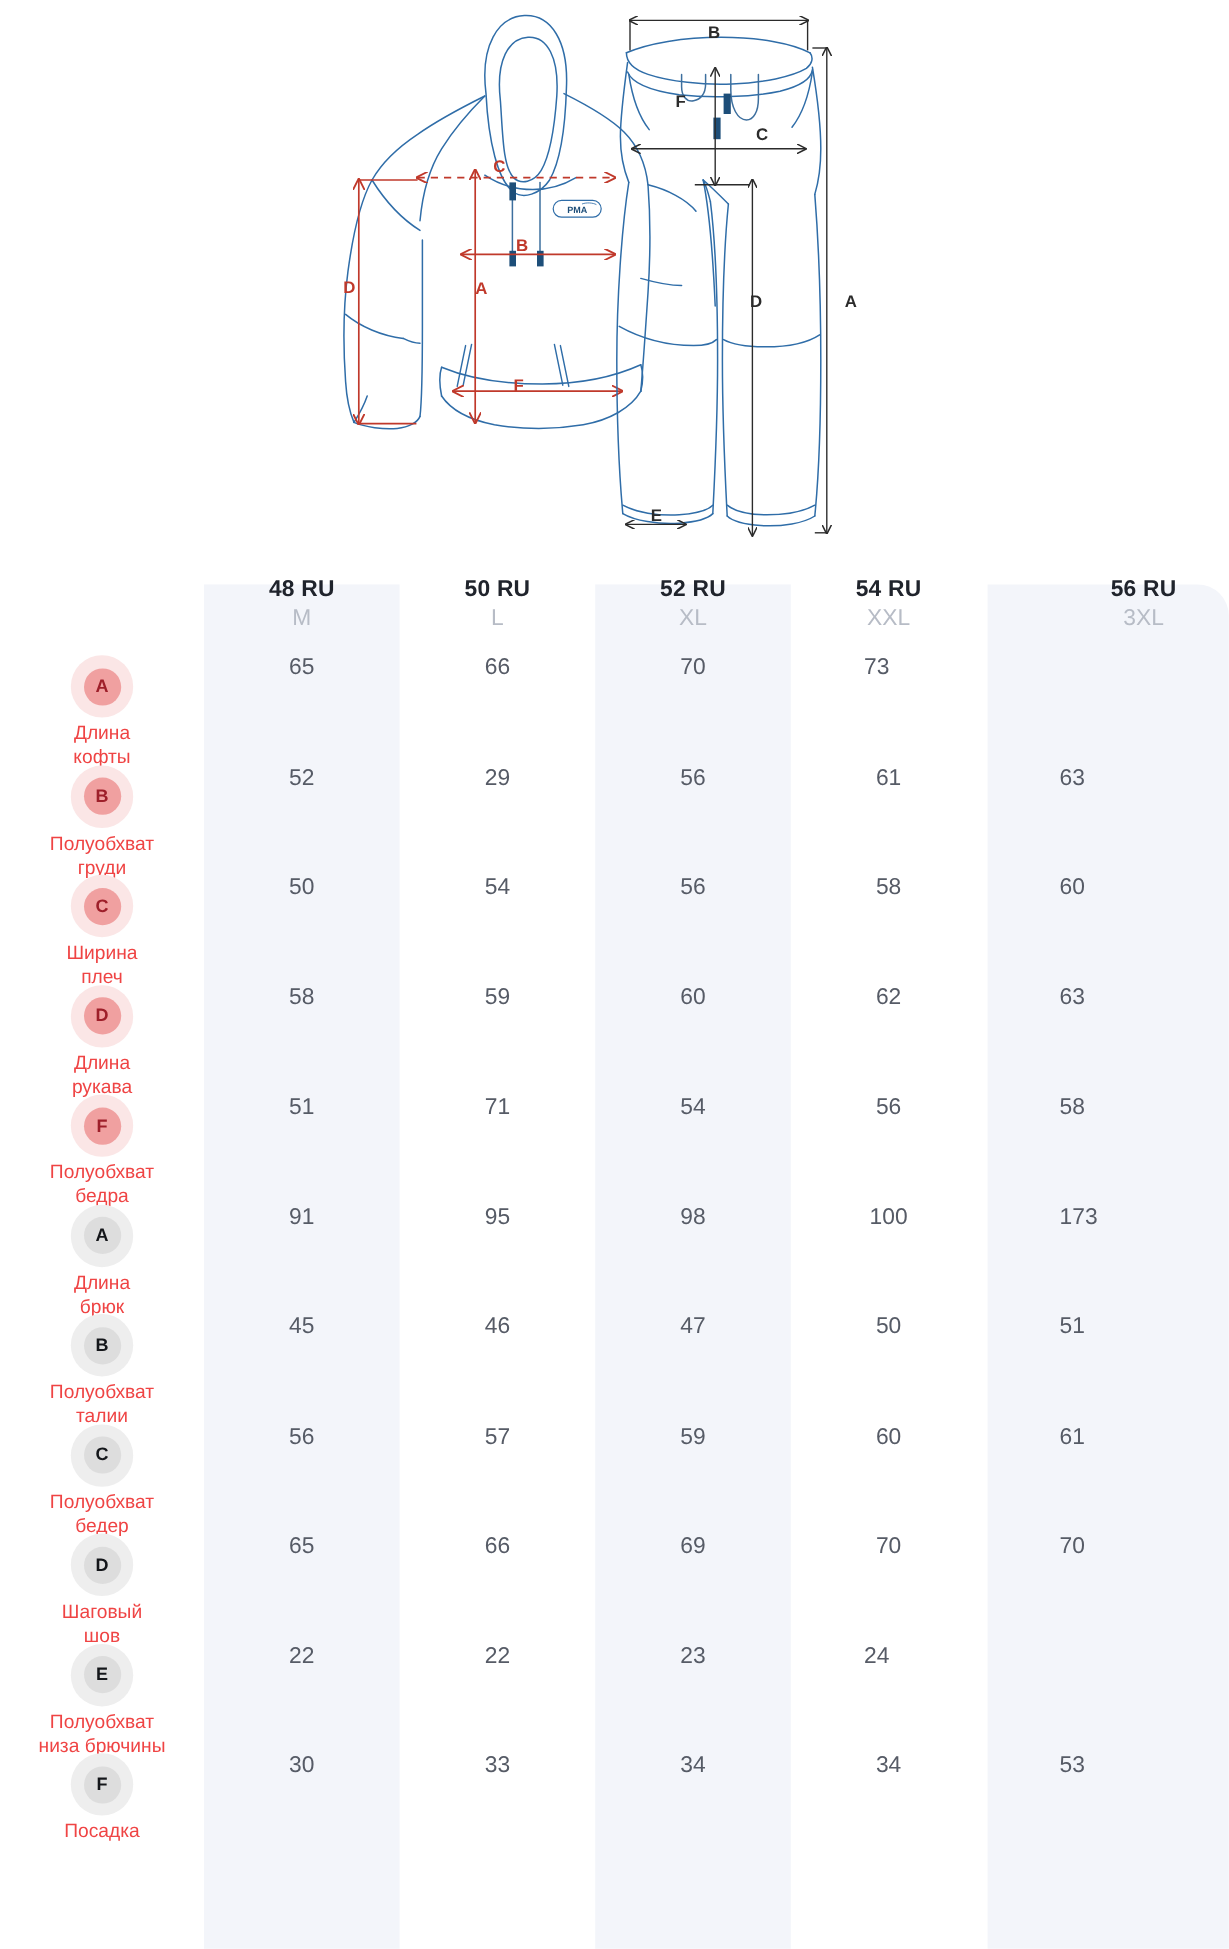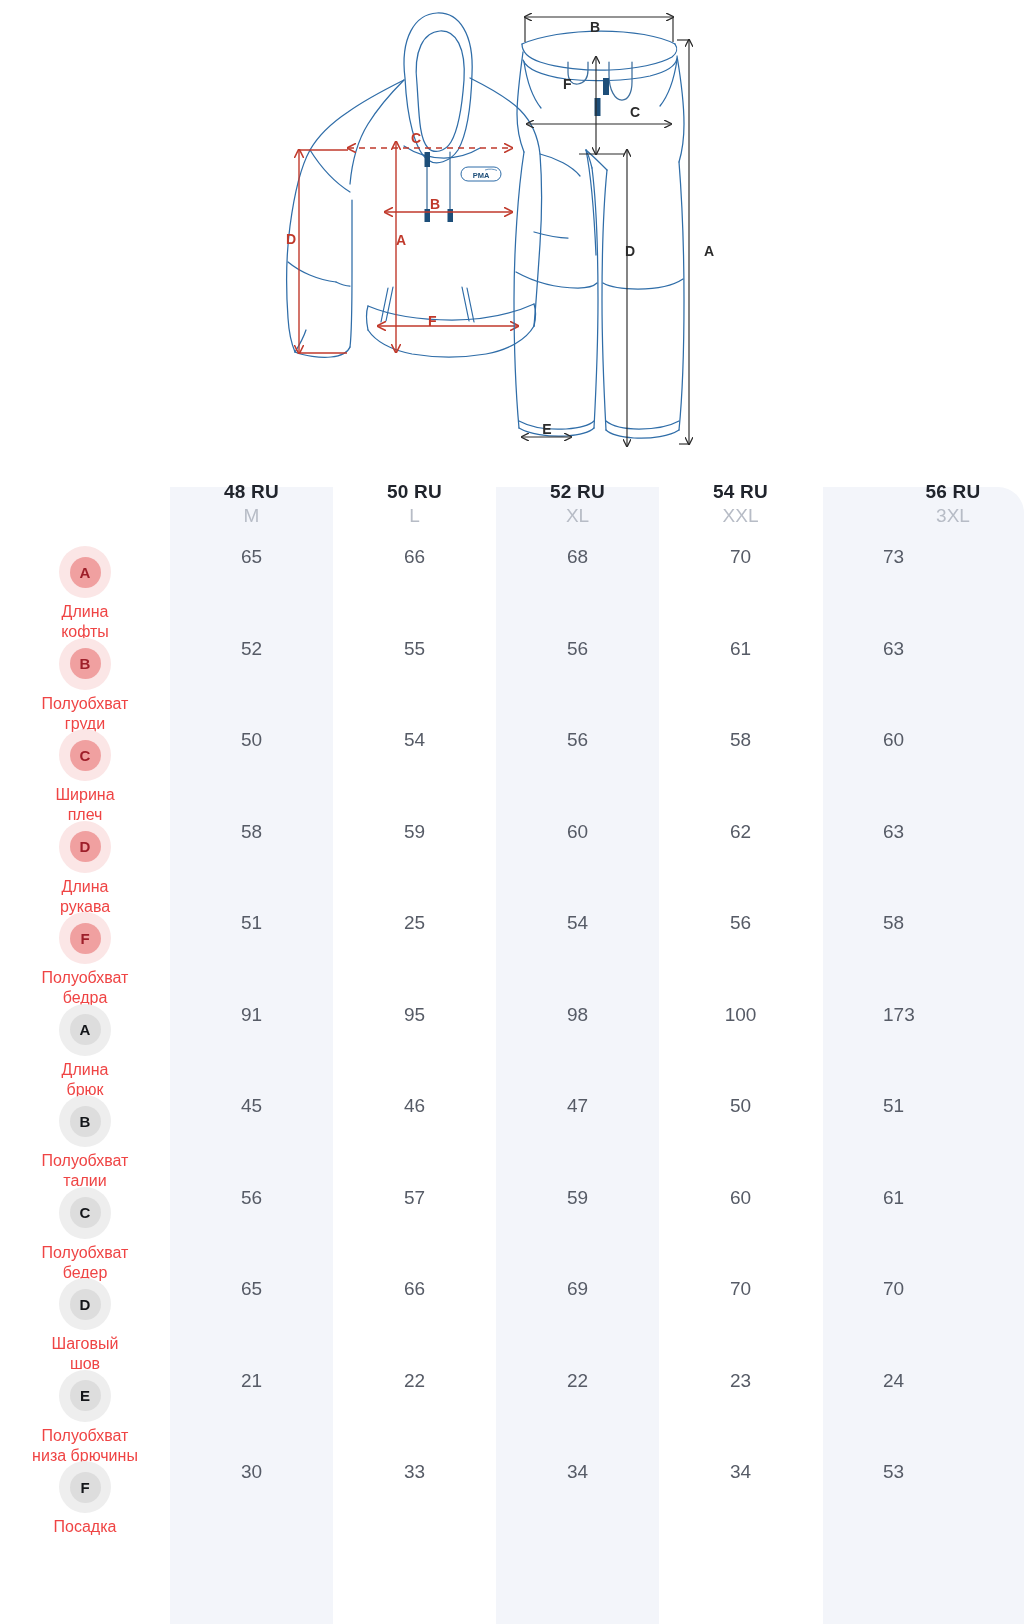--- a/index.html
+++ b/index.html
@@ -358,35 +358,34 @@
         <div class="lbl-cell">
           <div class="badge-wrap red">
             <div class="badge-halo"></div>
             <div class="badge">A</div>
           </div>
           <div class="lbl-text">Длина
 кофты</div>
         </div>
         <div class="val-cell">65</div>
         <div class="val-cell">66</div>
-        <div class="val-cell">68</div>
         <div class="val-cell">70</div>
         <div class="val-cell last">73</div>
       </div>
       <div class="row data">
         <div class="lbl-cell">
           <div class="badge-wrap red">
             <div class="badge-halo"></div>
             <div class="badge">B</div>
           </div>
           <div class="lbl-text">Полуобхват
 груди</div>
         </div>
         <div class="val-cell">52</div>
-        <div class="val-cell">55</div>
+        <div class="val-cell">29</div>
         <div class="val-cell">56</div>
         <div class="val-cell">61</div>
         <div class="val-cell last">63</div>
       </div>
       <div class="row data">
         <div class="lbl-cell">
           <div class="badge-wrap red">
             <div class="badge-halo"></div>
             <div class="badge">C</div>
           </div>
@@ -417,21 +416,21 @@
       <div class="row data">
         <div class="lbl-cell">
           <div class="badge-wrap red">
             <div class="badge-halo"></div>
             <div class="badge">F</div>
           </div>
           <div class="lbl-text">Полуобхват
 бедра</div>
         </div>
         <div class="val-cell">51</div>
-        <div class="val-cell">25</div>
+        <div class="val-cell">71</div>
         <div class="val-cell">54</div>
         <div class="val-cell">56</div>
         <div class="val-cell last">58</div>
       </div>
       <div class="row data">
         <div class="lbl-cell">
           <div class="badge-wrap gray">
             <div class="badge-halo"></div>
             <div class="badge">A</div>
           </div>
@@ -491,21 +490,20 @@
       </div>
       <div class="row data">
         <div class="lbl-cell">
           <div class="badge-wrap gray">
             <div class="badge-halo"></div>
             <div class="badge">E</div>
           </div>
           <div class="lbl-text">Полуобхват
 низа брючины</div>
         </div>
-        <div class="val-cell">21</div>
         <div class="val-cell">22</div>
         <div class="val-cell">22</div>
         <div class="val-cell">23</div>
         <div class="val-cell last">24</div>
       </div>
       <div class="row data">
         <div class="lbl-cell">
           <div class="badge-wrap gray">
             <div class="badge-halo"></div>
             <div class="badge">F</div>

